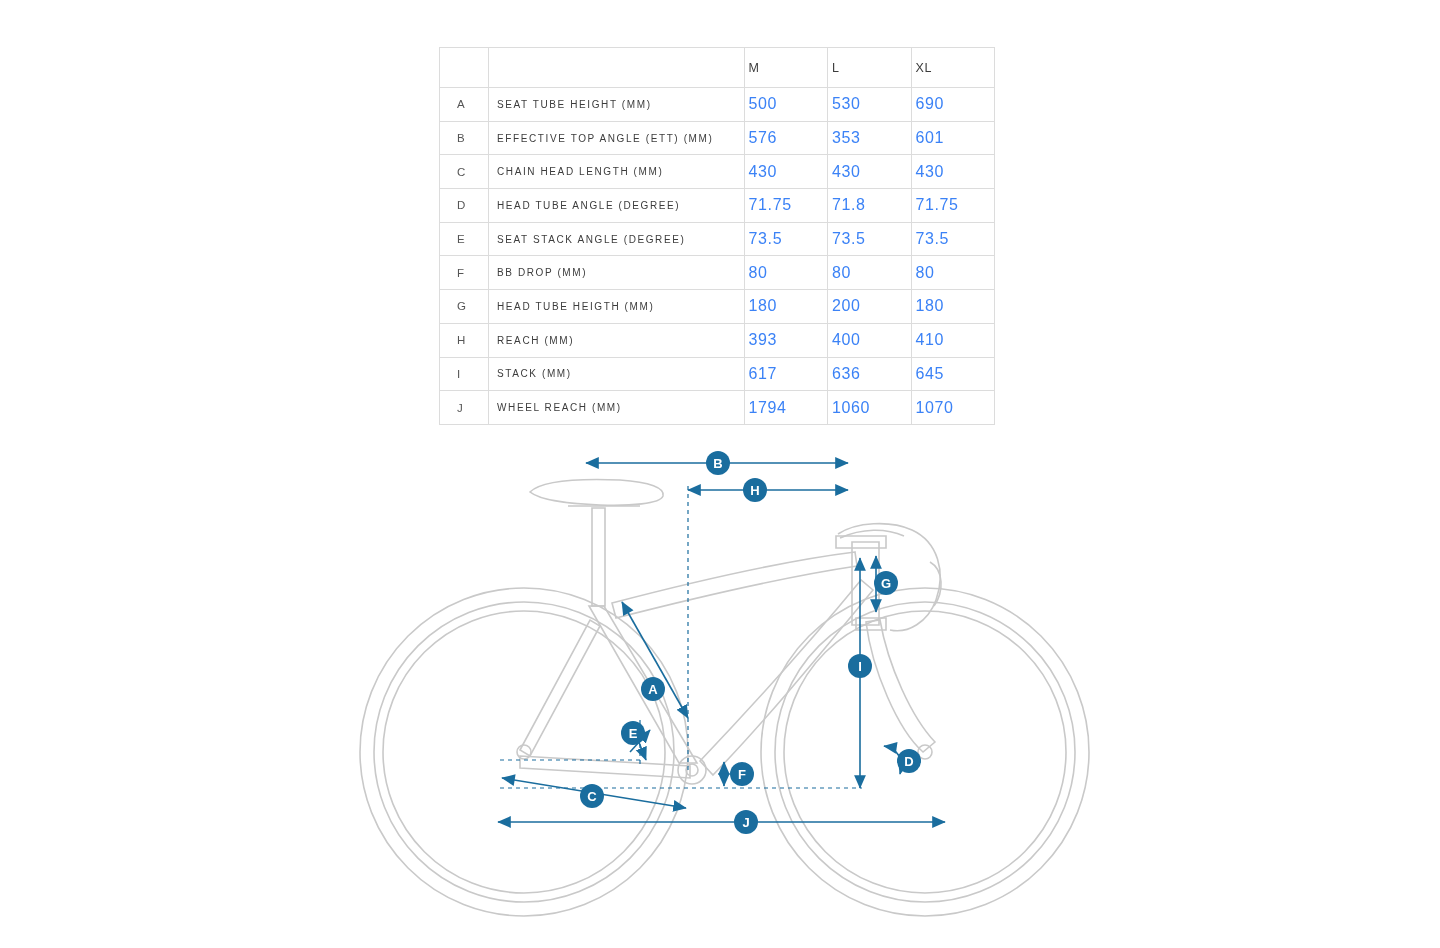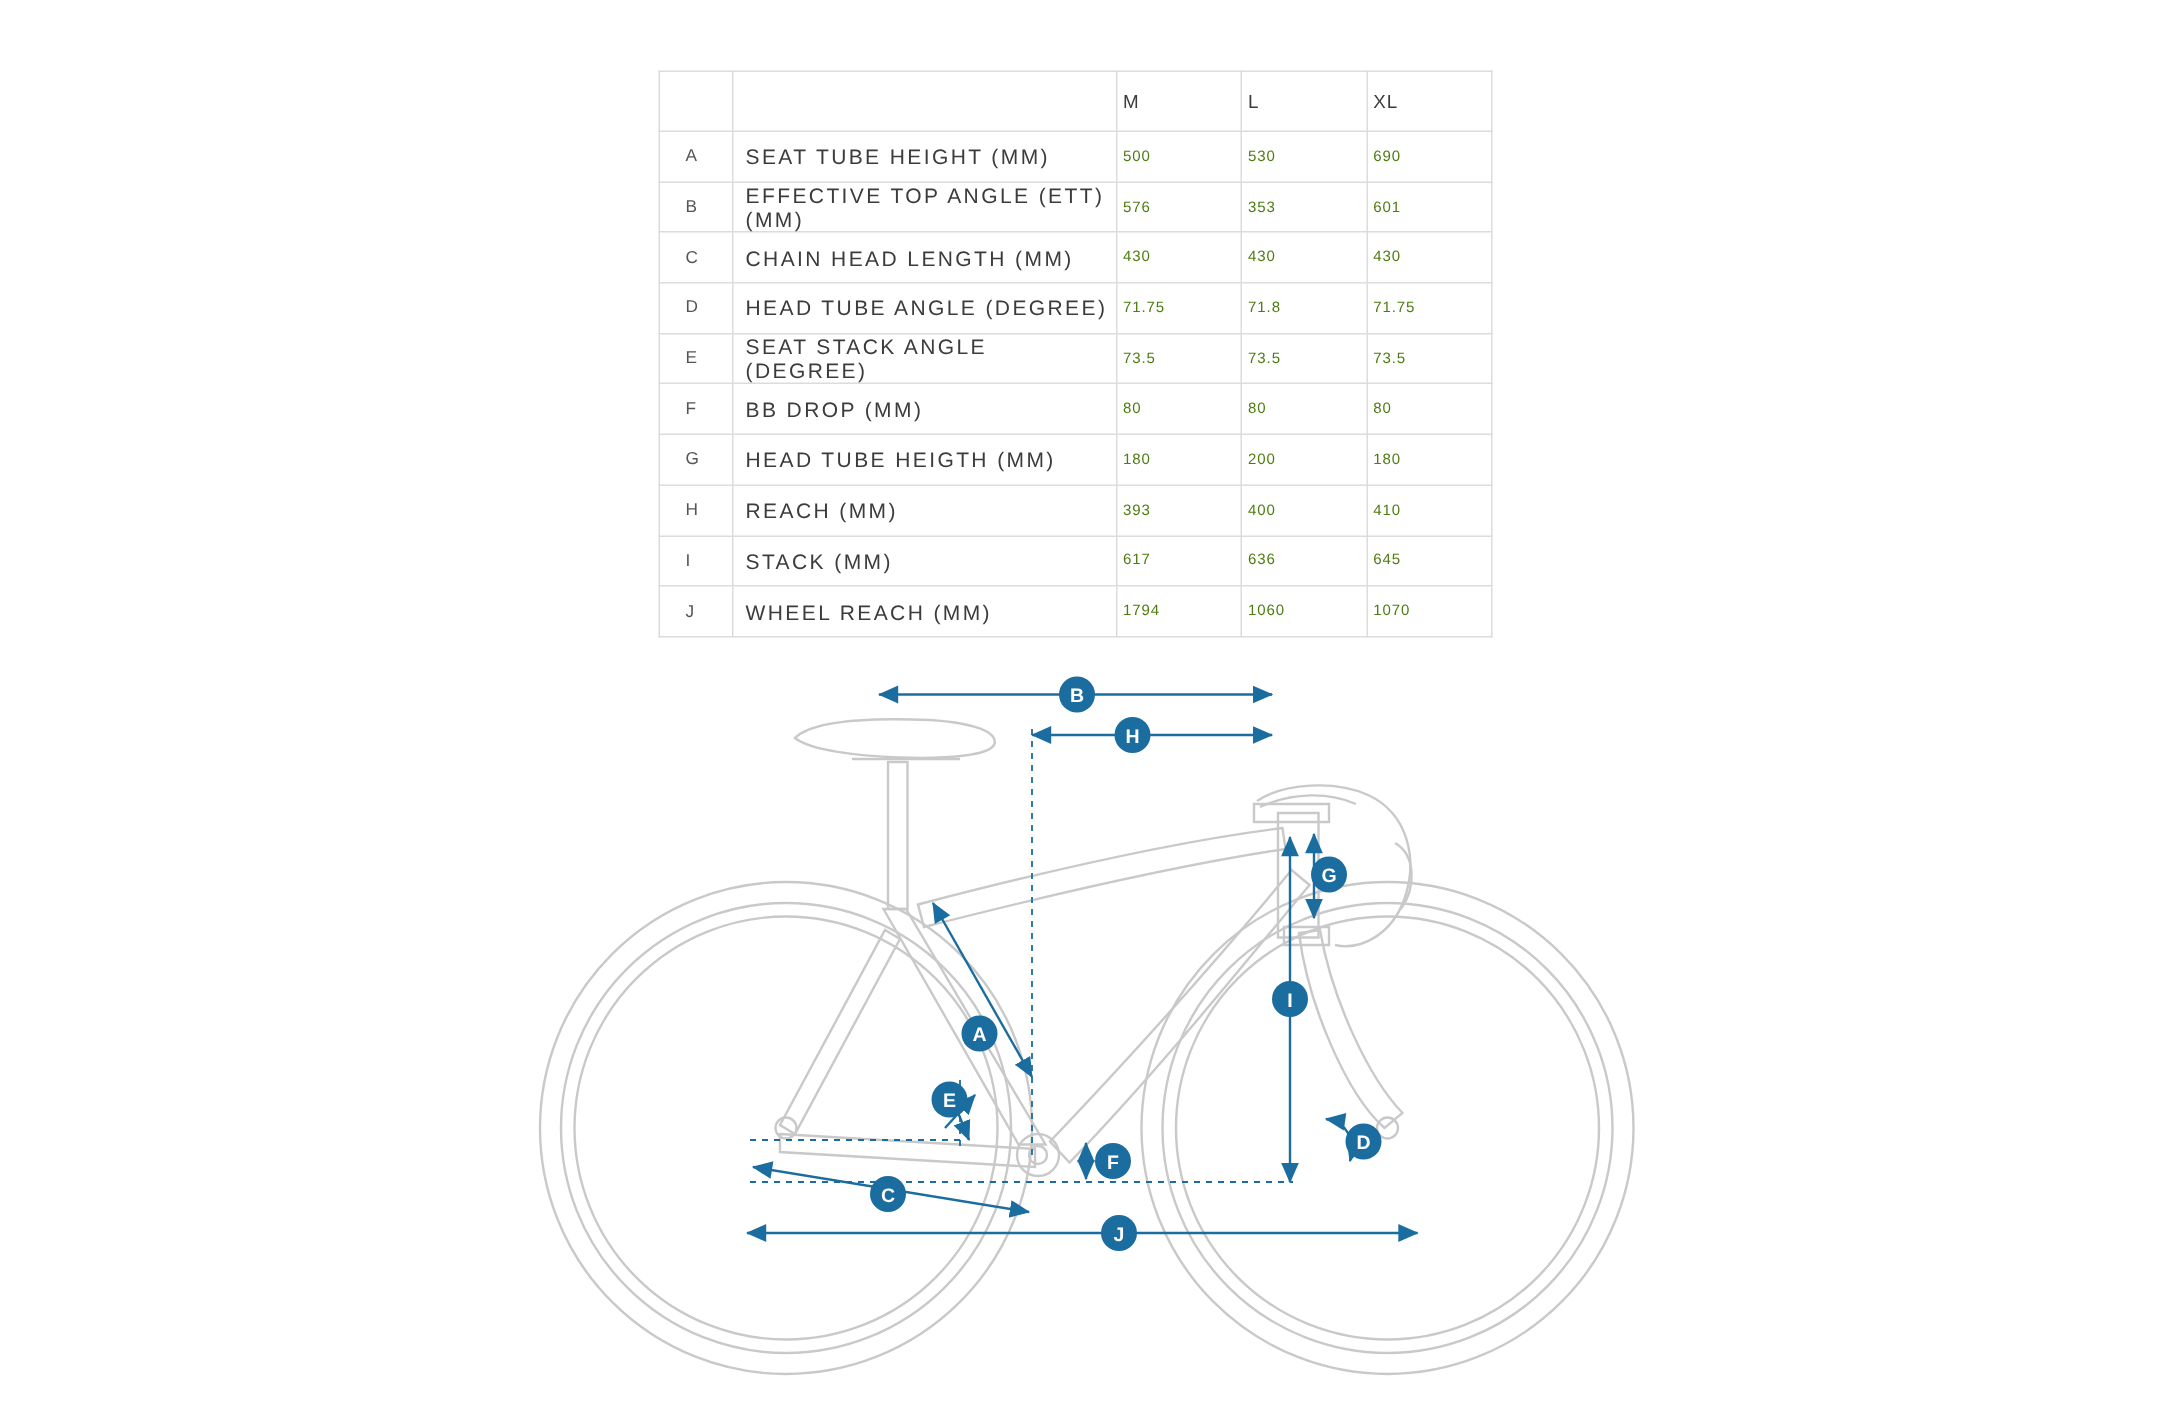--- a/index.html
+++ b/index.html
@@ -47,28 +47,28 @@
     letter-spacing: 0.6px;
     padding-left: 4px !important;
   }
   .key-cell {
     font-size: 11.5px;
     color: #555;
     letter-spacing: 1px;
     padding-left: 17px !important;
   }
   .label-cell {
-    font-size: 14px;
+    font-size: 10px;
     color: #3c3c3c;
     letter-spacing: 1.6px;
     padding-left: 8px !important;
   }
   .val-cell {
-    font-size: 10px;
-    color: #4d7c0f;
+    font-size: 16px;
+    color: #3b82f6;
     letter-spacing: 0.6px;
     padding-left: 4px !important;
   }
   tr.header-row td { height: 39px; }
 
   
   #bike-diagram {
     position: absolute;
     left: 0;
     top: 430px;

